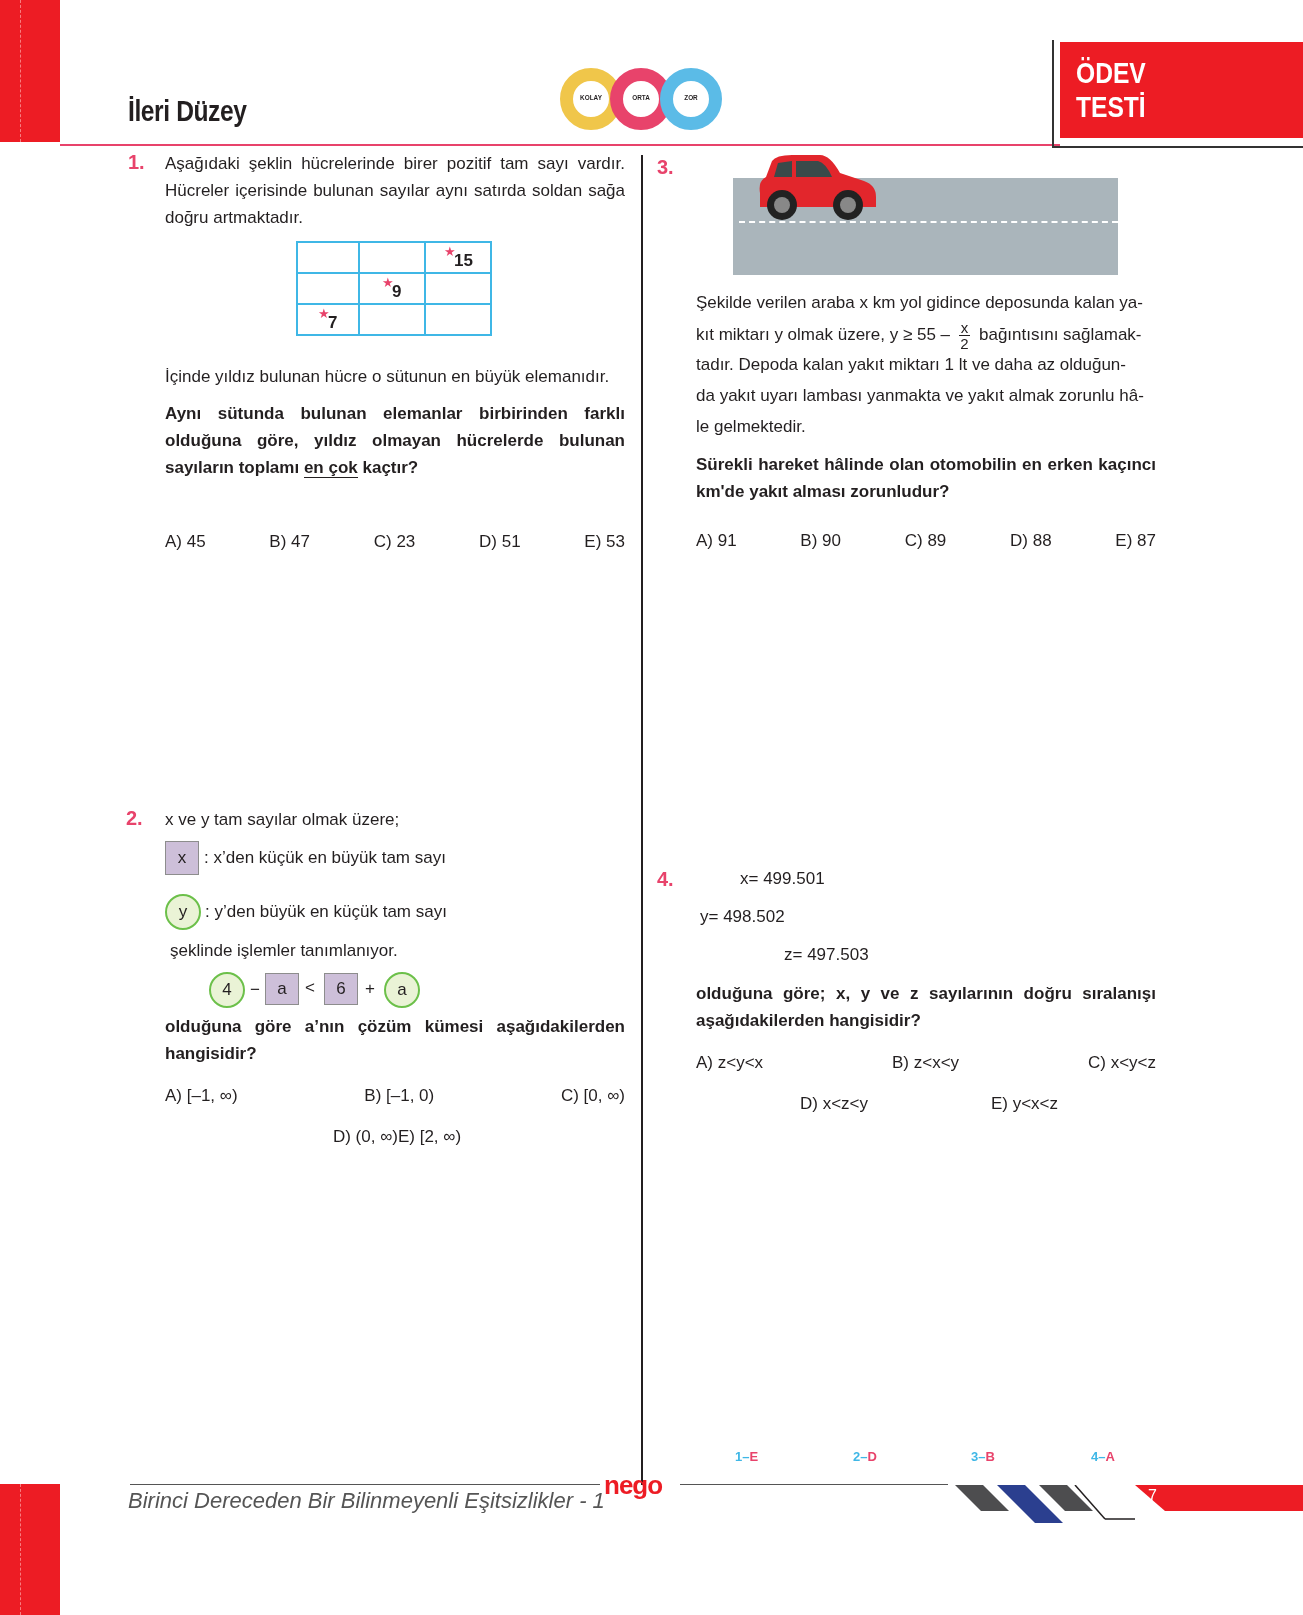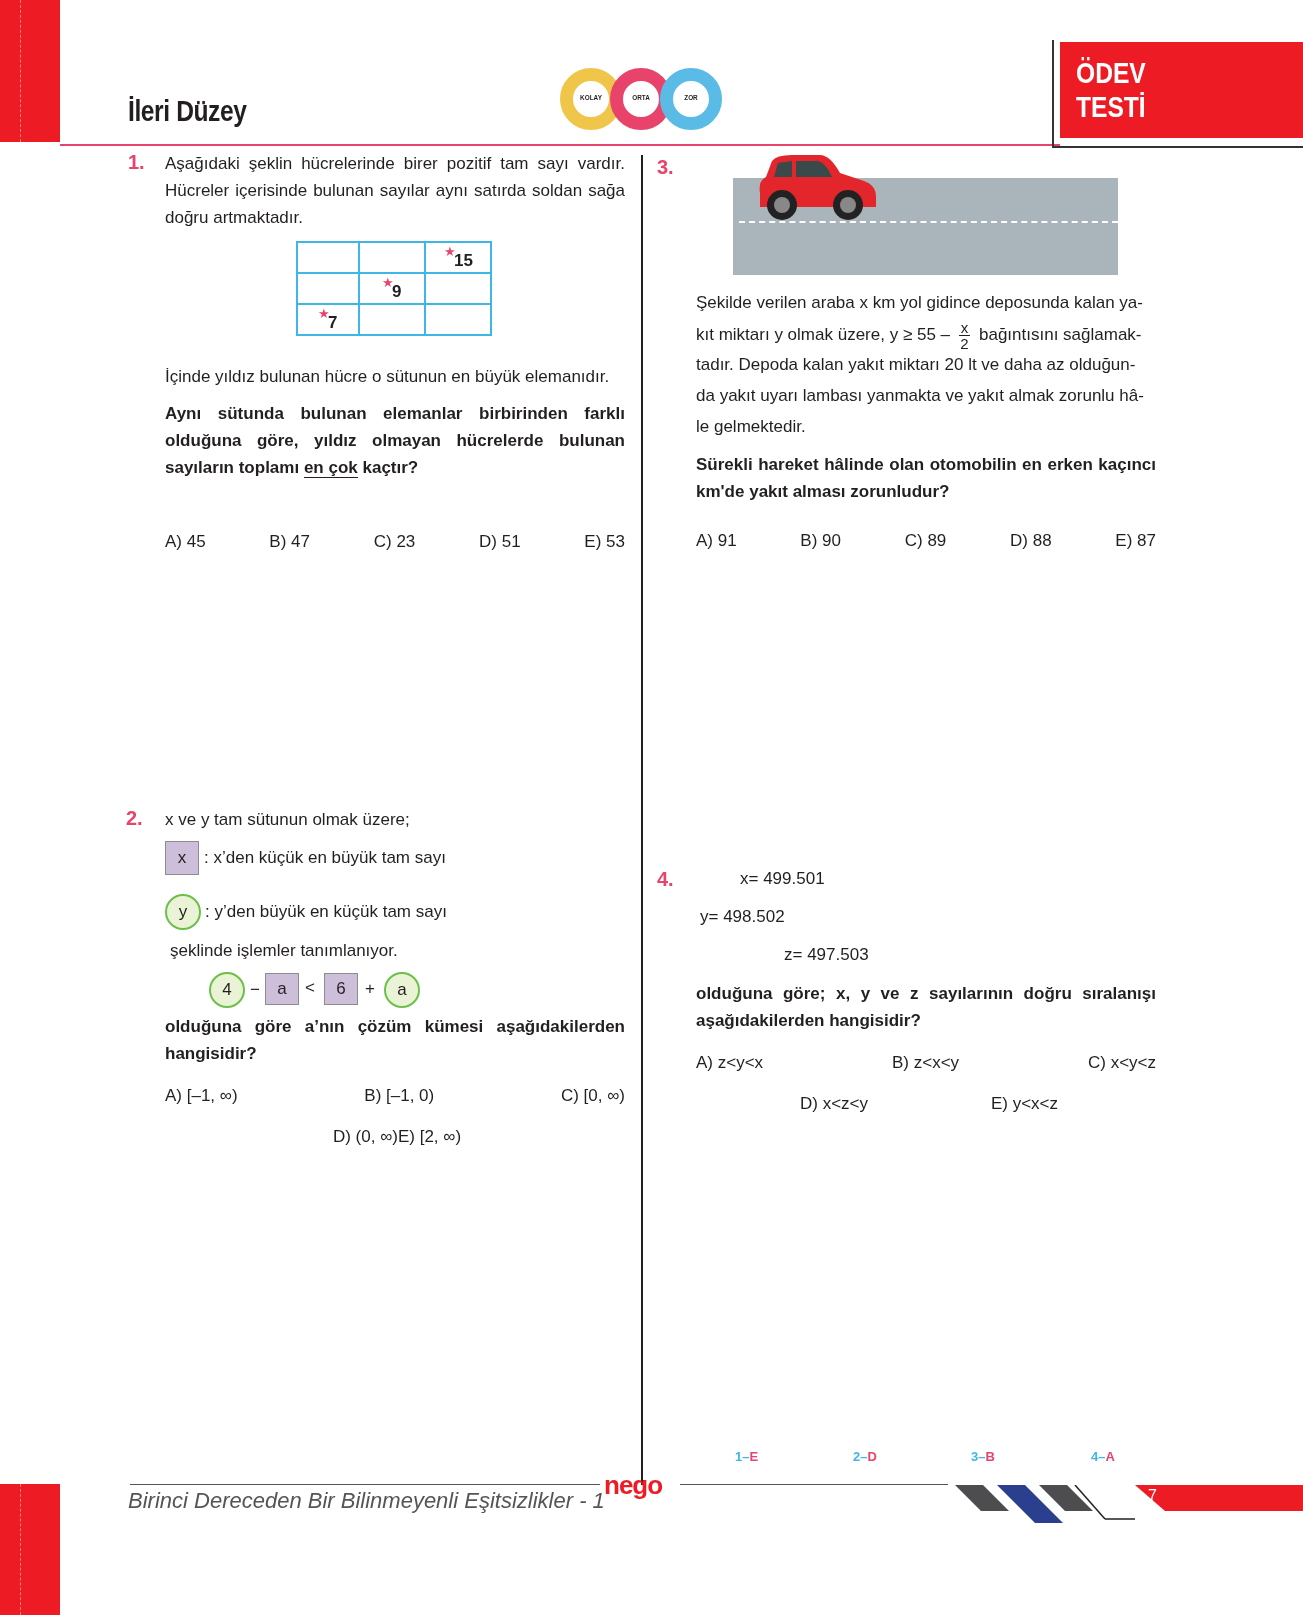--- a/index.html
+++ b/index.html
@@ -123,21 +123,21 @@
 <div class="text bold justify" style="left:165px;top:400px;width:460px;"><span>Aynı sütunda bulunan elemanlar birbirinden farklı olduğuna göre, yıldız olmayan hücrelerde bulunan sayıların toplamı </span><span class="underline">en çok</span><span> kaçtır?</span></div>
 <div class="opts" style="left:165px;top:532px;width:460px;">
   <span>A) 45</span>
   <span>B) 47</span>
   <span>C) 23</span>
   <span>D) 51</span>
   <span>E) 53</span>
 </div>
 
 <div class="qnum" style="left:126px;top:807px;">2.</div>
-<div class="text" style="left:165px;top:806px;">x ve y tam sütunun olmak üzere;</div>
+<div class="text" style="left:165px;top:806px;">x ve y tam sayılar olmak üzere;</div>
 <div class="sq" style="left:165px;top:841px;width:34px;height:34px;line-height:32px;">x</div>
 <div class="text" style="left:204px;top:844px;">: x’den küçük en büyük tam sayı</div>
 <div class="circ" style="left:165px;top:894px;width:36px;height:36px;line-height:32px;">y</div>
 <div class="text" style="left:205px;top:898px;">: y’den büyük en küçük tam sayı</div>
 <div class="text" style="left:170px;top:937px;">şeklinde işlemler tanımlanıyor.</div>
 <div>
   <div class="circ" style="left:209px;top:972px;width:36px;height:36px;line-height:32px;">4</div>
   <div class="text" style="left:250px;top:976px;">−</div>
   <div class="sq" style="left:265px;top:973px;width:34px;height:32px;line-height:30px;">a</div>
   <div class="text" style="left:305px;top:974px;">&lt;</div>
@@ -171,21 +171,21 @@
 </svg>
 <div class="text" style="left:696px;top:289px;width:470px;">Şekilde verilen araba x km yol gidince deposunda kalan ya-</div>
 <div class="text" style="left:696px;top:320px;">
   <span>kıt miktarı y olmak üzere, y ≥ 55 –</span>
   <span style="display:inline-block;vertical-align:middle;text-align:center;font-size:15px;line-height:15px;margin:0 4px;">
     <span style="display:block;border-bottom:1px solid #231f20;padding:0 2px;">x</span>
     <span style="display:block;">2</span>
   </span>
   <span>bağıntısını sağlamak-</span>
 </div>
-<div class="text" style="left:696px;top:351px;">tadır. Depoda kalan yakıt miktarı 20 lt ve daha az olduğun-</div>
+<div class="text" style="left:696px;top:351px;">tadır. Depoda kalan yakıt miktarı 1 lt ve daha az olduğun-</div>
 <div class="text" style="left:696px;top:382px;">da yakıt uyarı lambası yanmakta ve yakıt almak zorunlu hâ-</div>
 <div class="text" style="left:696px;top:413px;">le gelmektedir.</div>
 <div class="text bold justify" style="left:696px;top:451px;width:460px;">Sürekli hareket hâlinde olan otomobilin en erken kaçıncı km'de yakıt alması zorunludur?</div>
 <div class="opts" style="left:696px;top:531px;width:460px;">
   <span>A) 91</span>
   <span>B) 90</span>
   <span>C) 89</span>
   <span>D) 88</span>
   <span>E) 87</span>
 </div>

